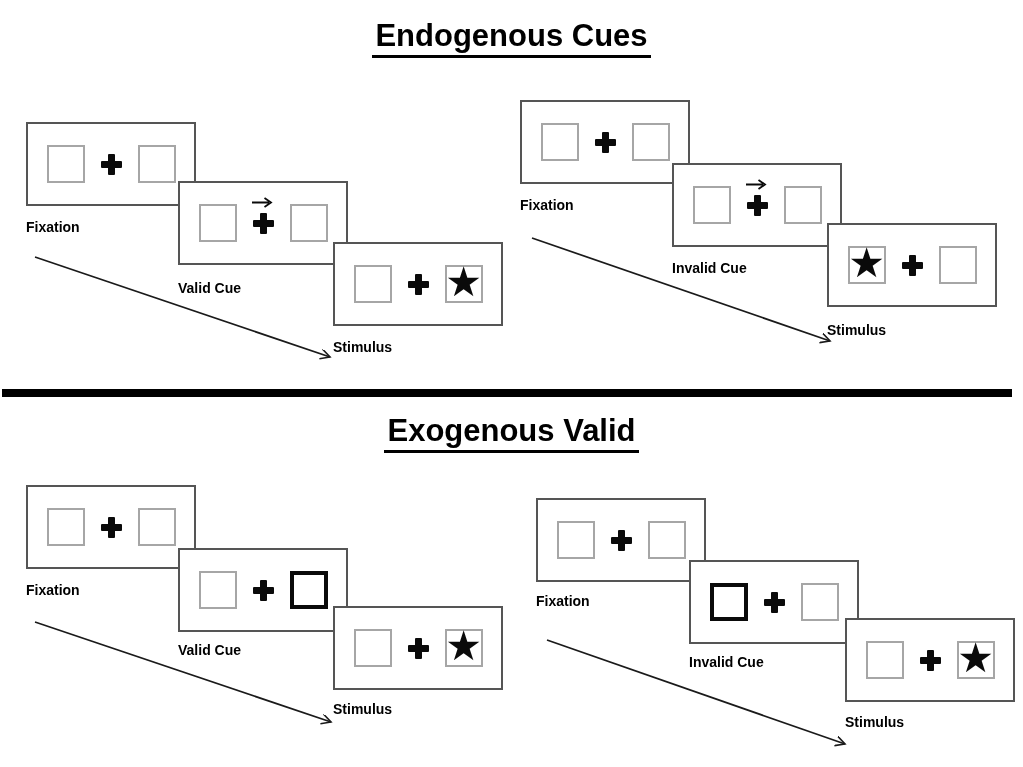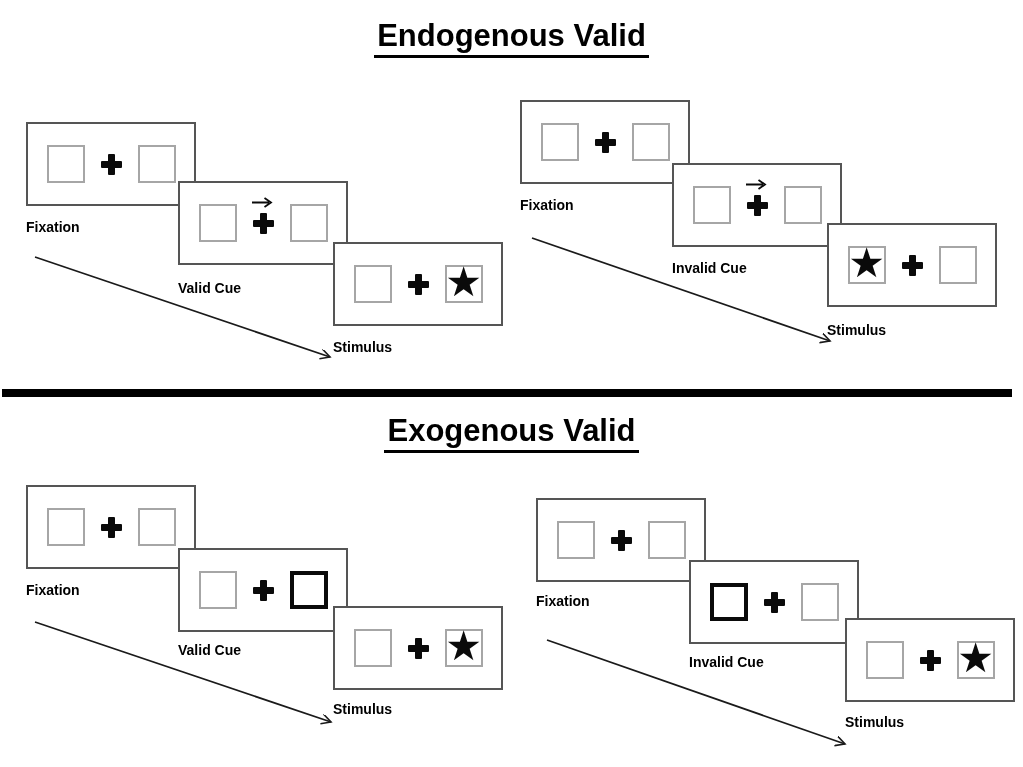--- a/index.html
+++ b/index.html
@@ -38,21 +38,21 @@
     font-size:14px;font-weight:bold;line-height:22px;
   }
   #arrow-overlay{position:absolute;left:0;top:0;pointer-events:none;}
 </style>
 </head>
 <body>
 
 <div id="canvas">
 
   <div class="title" style="top:18px">
-    <span class="title-text">Endogenous Valid</span>
+    <span class="title-text">Endogenous Cues</span>
   </div>
   <div class="title" style="top:413px">
     <span class="title-text">Exogenous Valid</span>
   </div>
 
   <div class="divider"></div>
 
   <svg id="arrow-overlay" width="1023" height="767" viewBox="0 0 1023 767">
     <defs>
       <marker id="ah" markerWidth="13" markerHeight="13" refX="9.5" refY="5" orient="auto" markerUnits="userSpaceOnUse">

